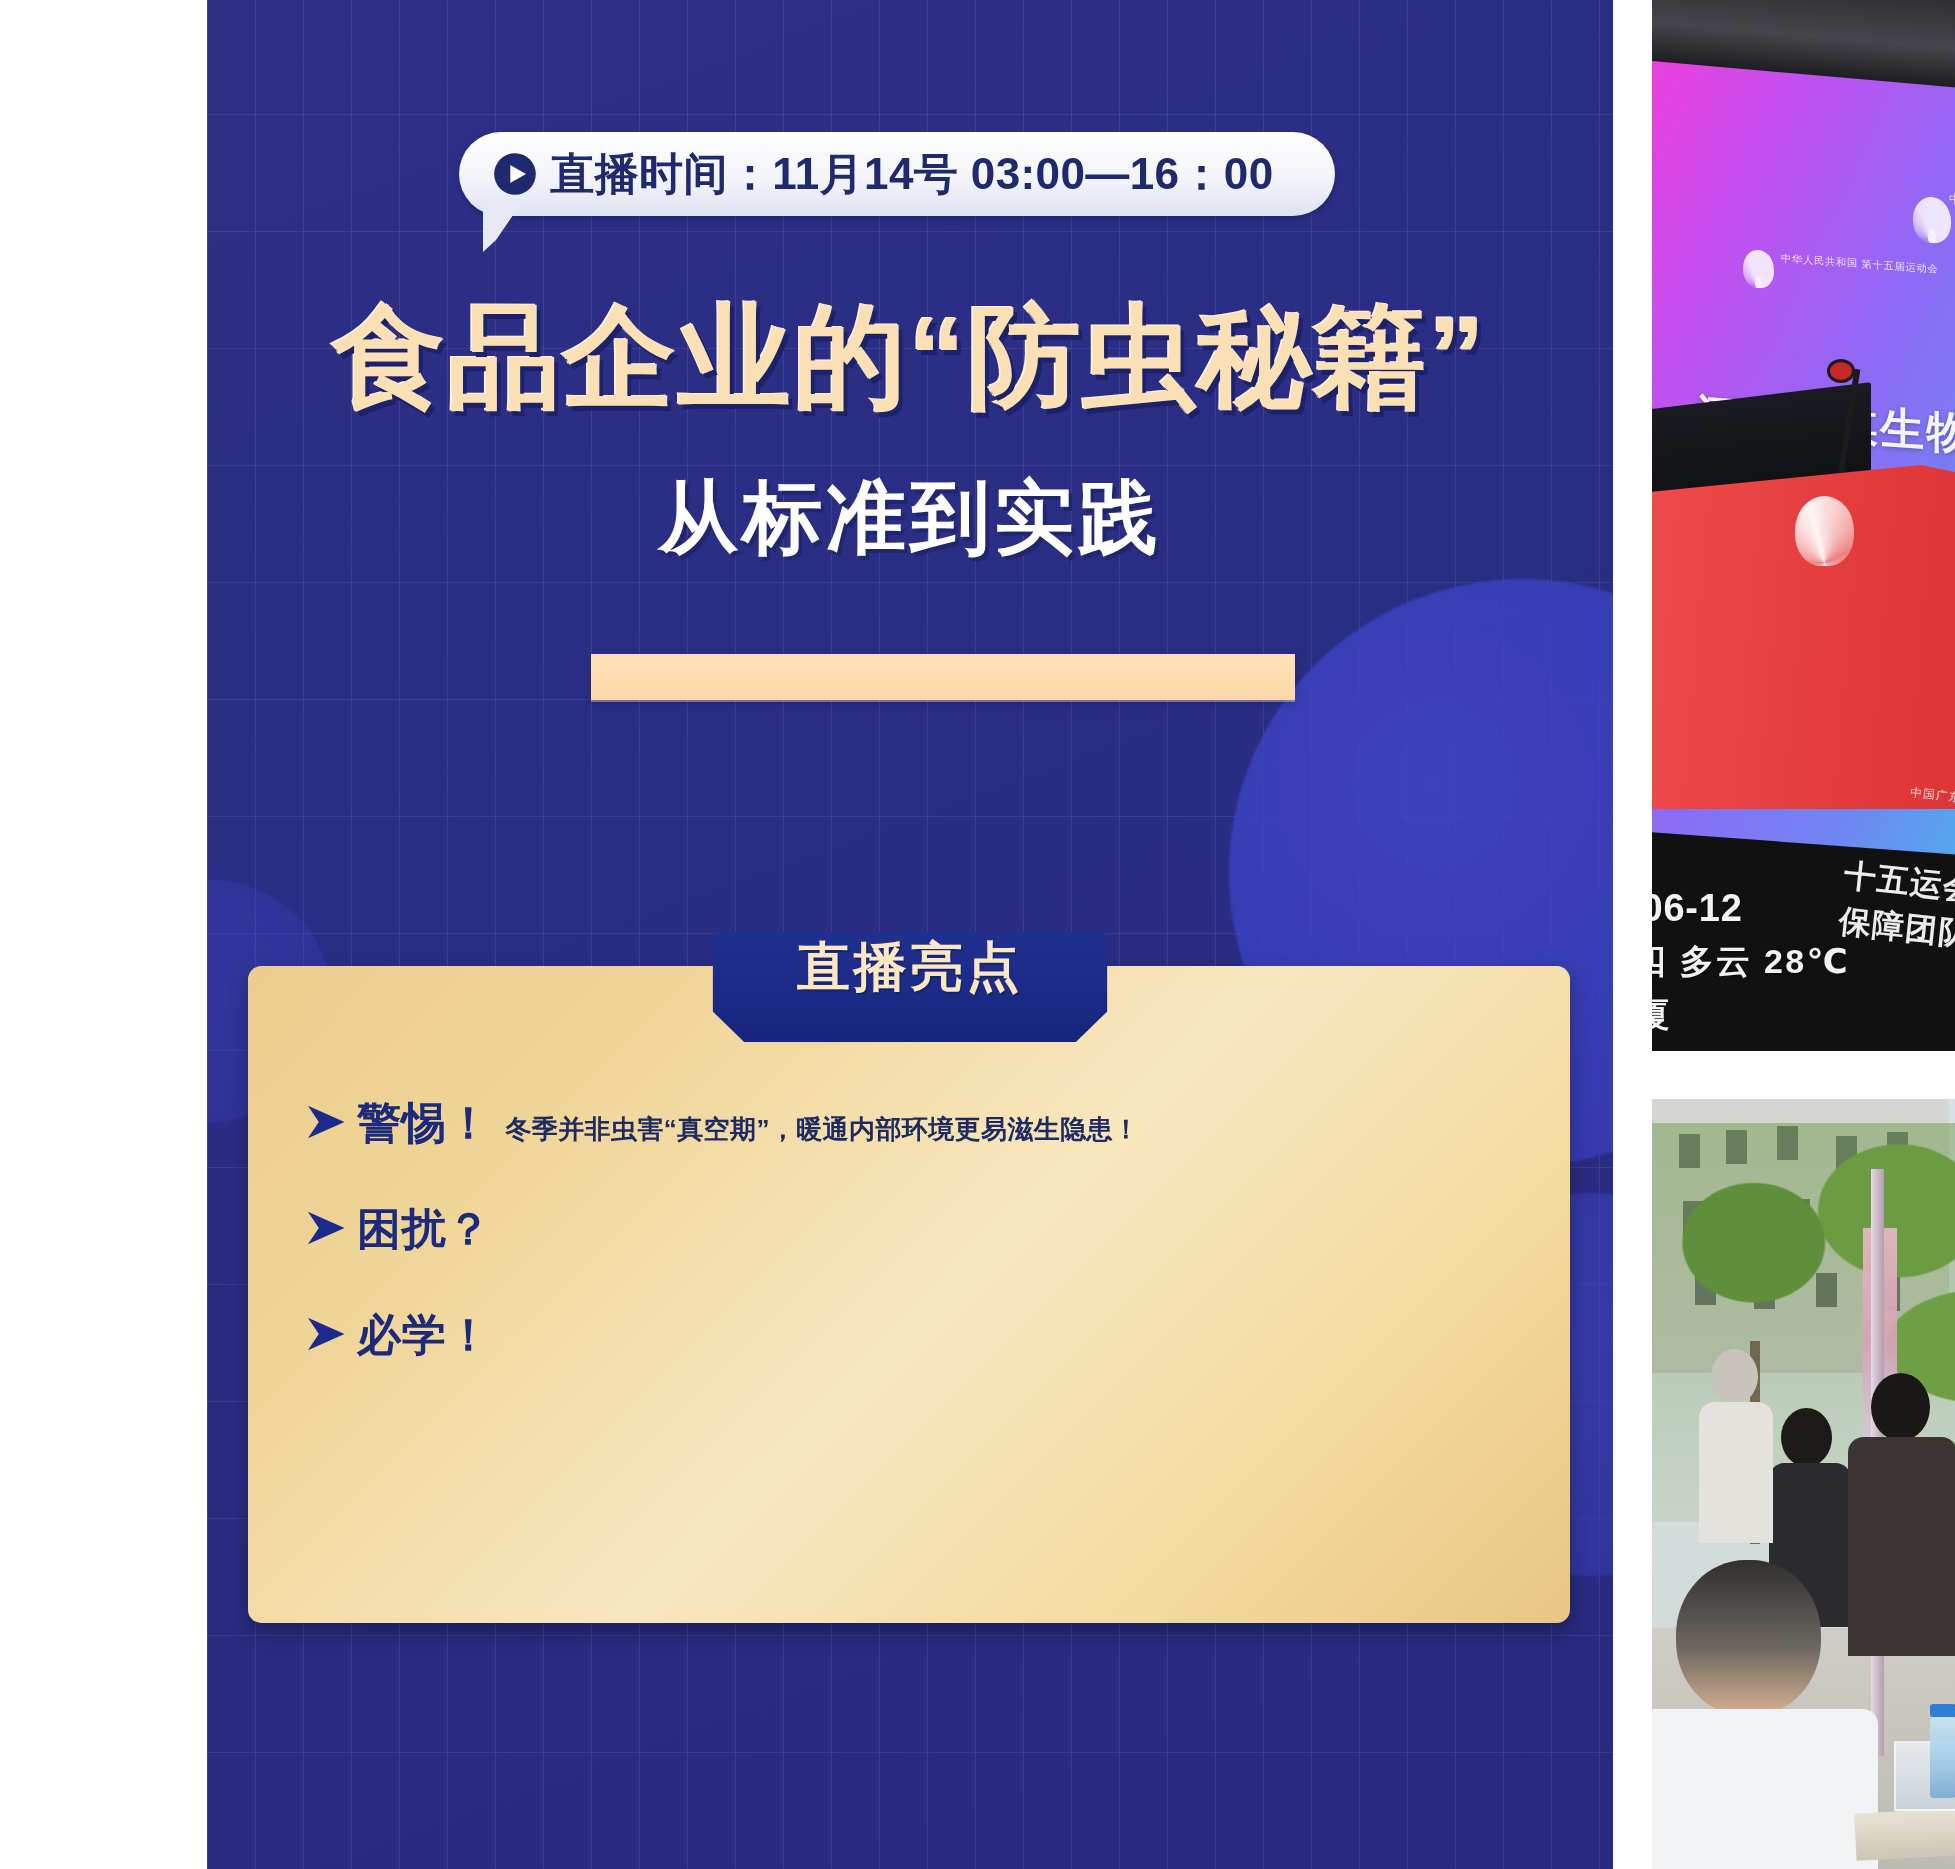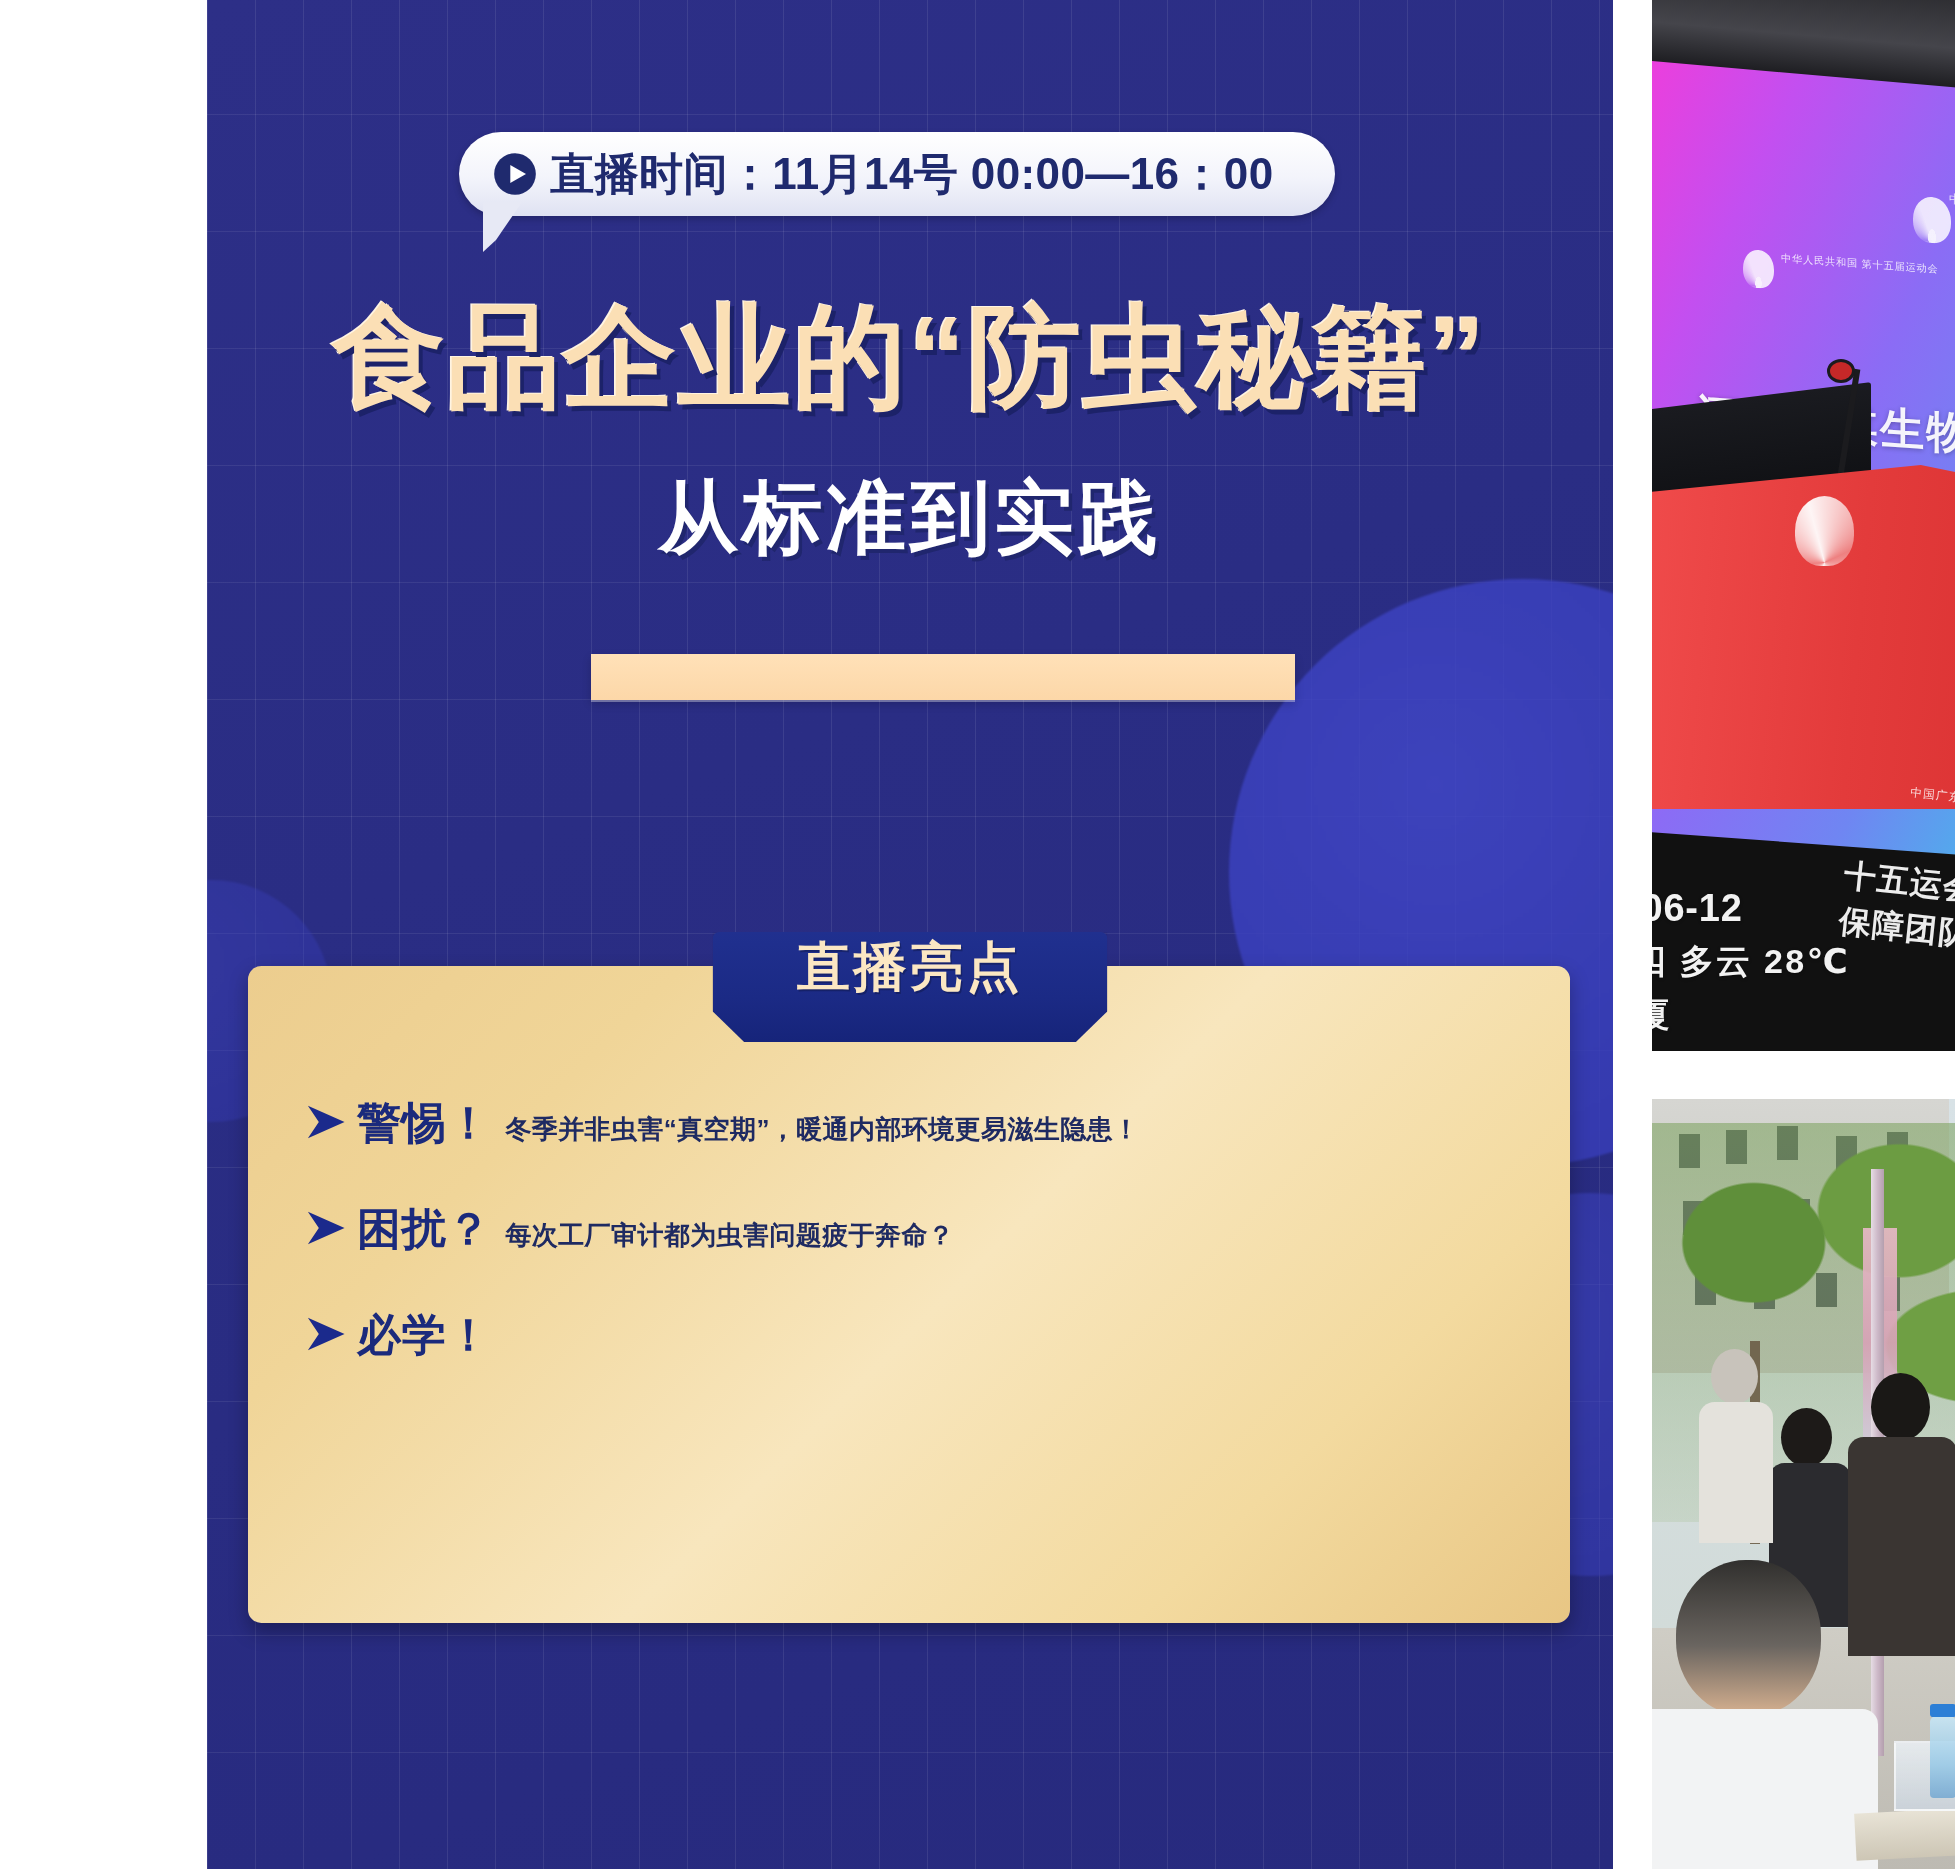--- a/index.html
+++ b/index.html
@@ -256,21 +256,21 @@
     <div class="blob blob-b"></div>
     <div class="blob blob-c"></div>
 
     <div class="time-pill">
       <span class="play-icon">
         <svg width="44" height="44" viewBox="0 0 112 112">
           <circle cx="56" cy="56" r="53" fill="#1f2a6e"></circle>
           <polygon points="44,33 84,56 44,79" fill="#ffffff"></polygon>
         </svg>
       </span>
-      <span class="time-text">直播时间：11月14号 00:00—16：00</span>
+      <span class="time-text">直播时间：11月14号 03:00—16：00</span>
     </div>
 
     <div class="headline">食品企业的“防虫秘籍”</div>
     <div class="subline">从标准到实践</div>
     <div class="sub-bar"></div>
 
     <div class="card"></div>
     <div class="card-banner">
       <span class="card-banner-text">直播亮点</span>
     </div>
@@ -285,21 +285,20 @@
         <span class="bullet-key">警惕！</span>
         <span class="bullet-body">冬季并非虫害“真空期”，暖通内部环境更易滋生隐患！</span>
       </div>
       <div class="bullet">
         <span class="bullet-arrow">
           <svg width="46" height="38" viewBox="0 0 118 96">
             <path d="M10 6 L104 48 L10 90 L38 48 Z" fill="#1b2a8c"></path>
           </svg>
         </span>
         <span class="bullet-key">困扰？</span>
-        <span class="bullet-body">每次工厂审计都为虫害问题疲于奔命？</span>
       </div>
       <div class="bullet">
         <span class="bullet-arrow">
           <svg width="46" height="38" viewBox="0 0 118 96">
             <path d="M10 6 L104 48 L10 90 L38 48 Z" fill="#1b2a8c"></path>
           </svg>
         </span>
         <span class="bullet-key">必学！</span>
       </div>
     </div>

